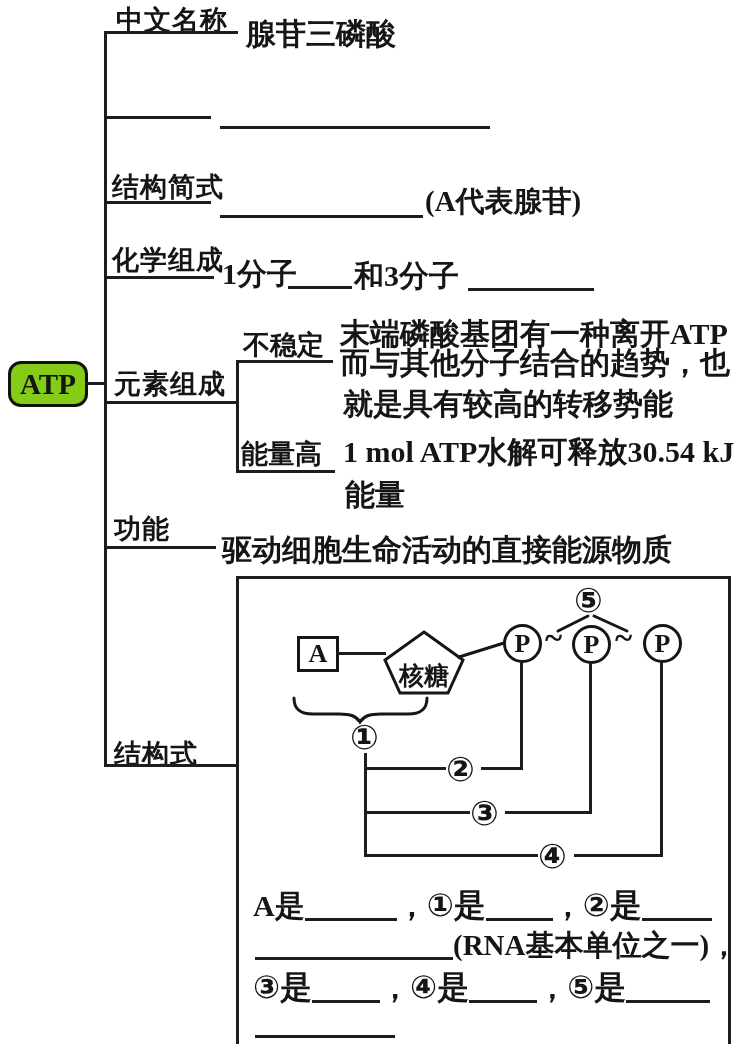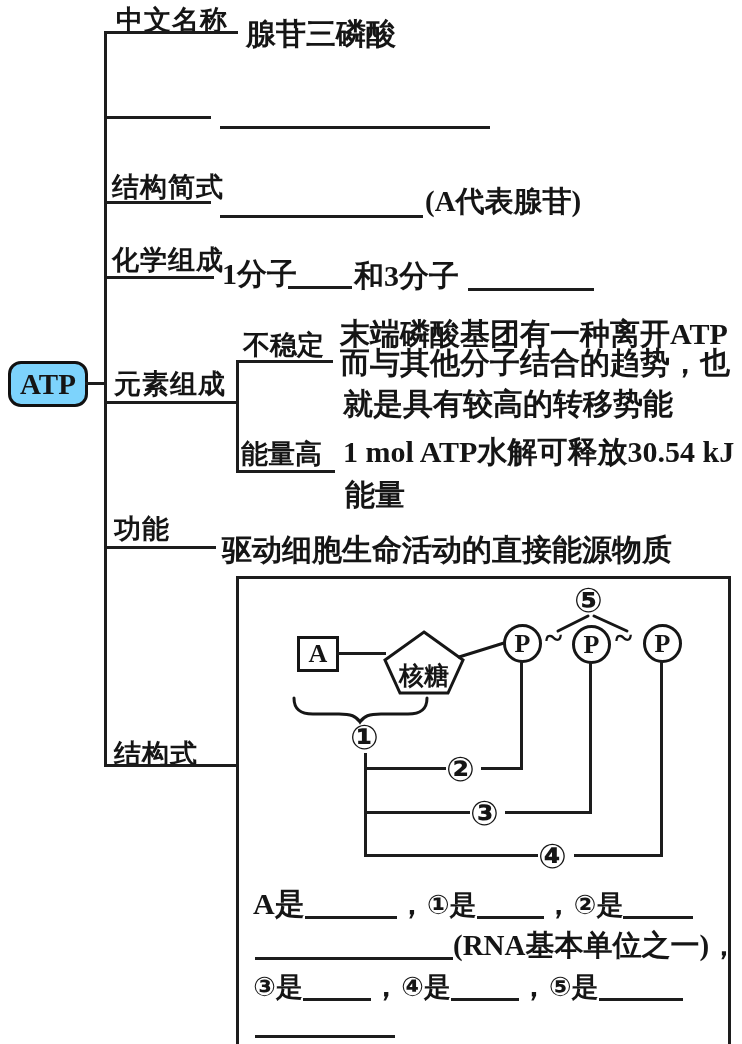--- a/index.html
+++ b/index.html
@@ -9,21 +9,21 @@
   }
   .hline{position:absolute;background:#1d1d1d;height:3px;}
   .vline{position:absolute;background:#1d1d1d;width:3px;}
   .blank{display:inline-block;border-bottom:3px solid #1d1d1d;height:6px;position:relative;top:5px;}
   .blankline{position:absolute;border-bottom:3px solid #1d1d1d;height:0;}
   .branch-label{position:absolute;font-weight:bold;font-size:27px;white-space:nowrap;letter-spacing:1px;}
   .sub-label{position:absolute;font-weight:bold;font-size:27px;white-space:nowrap;}
   .body-text{position:absolute;font-weight:bold;font-size:29px;white-space:nowrap;}
   .root-box{
     position:absolute;left:8px;top:361px;width:74px;height:40px;
-    background:#7dd3fc;border:3px solid #111;border-radius:13px;
+    background:#84cc16;border:3px solid #111;border-radius:13px;
     display:flex;align-items:center;justify-content:center;
     font-weight:bold;font-size:29px;
   }
   .big-box{
     position:absolute;left:236px;top:576px;width:495px;height:468px;
     border:3px solid #1d1d1d;border-bottom:none;box-sizing:border-box;
   }
   .sq-a{
     position:absolute;left:297px;top:636px;width:36px;height:30px;
     border:3px solid #161616;display:flex;align-items:center;justify-content:center;
@@ -36,21 +36,21 @@
   }
   .tilde{position:absolute;font-weight:bold;font-size:33px;}
   .circ-num{position:absolute;font-size:34px;font-weight:bold;background:#fff;line-height:1;
     font-family:"DejaVu Sans","Liberation Sans",sans-serif;}
   .penta-wrap{position:absolute;left:382px;top:629px;width:84px;height:68px;}
   .penta-wrap span{
     position:absolute;left:50%;top:30px;transform:translateX(-50%);
     font-weight:bold;font-size:25px;white-space:nowrap;
   }
   .ans-row{position:absolute;font-weight:bold;font-size:30px;white-space:nowrap;}
-  .ans-row .cn{font-family:"DejaVu Sans","Liberation Sans",sans-serif;font-size:27px;}
+  .ans-row .cn{font-family:"DejaVu Sans","Liberation Sans",sans-serif;font-size:32px;}
   svg.overlay{position:absolute;left:0;top:0;pointer-events:none;}
 </style>
 </head>
 <body>
 
 <div id="canvas">
 
   <div class="vline" style="left:104px;top:31px;height:736px;"></div>
 
   <div class="root-box">

